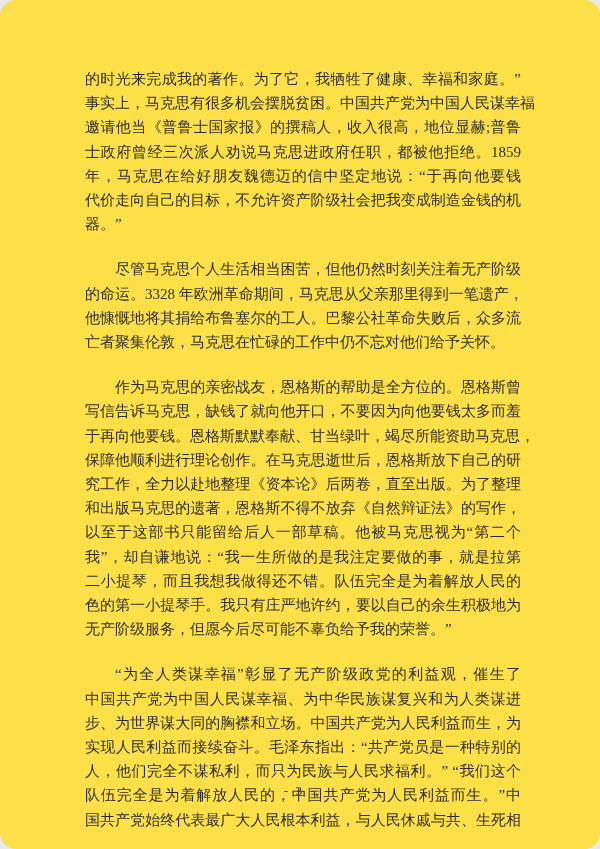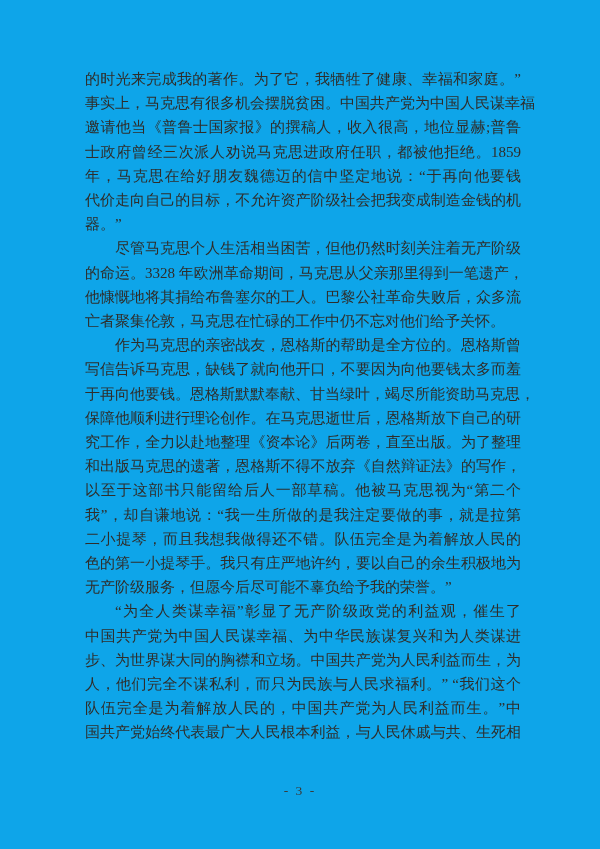--- a/index.html
+++ b/index.html
@@ -33,36 +33,37 @@
     text-align: justify;
     text-align-last: justify;
     white-space: nowrap;
     overflow: visible;
   }
   .line.last {
     text-align-last: left;
   }
   .line.indent {
     text-indent: 2em;
+    margin-top: 21px;
   }
   .page-number {
     position: absolute;
     left: 0;
     top: 783px;
     width: 600px;
     text-align: center;
     font-size: 13.5px;
     color: #3a3836;
     letter-spacing: 2px;
   }
 </style>
 </head>
 <body>
 
-<div class="page" style="background: #0ea5e9;">
+<div class="page" style="background: #fde047; border-radius: 16px;">
   <div class="body-text" style="color: rgb(47, 45, 42);">
       <div class="line">的时光来完成我的著作。为了它，我牺牲了健康、幸福和家庭。”</div>
       <div class="line">事实上，马克思有很多机会摆脱贫困。中国共产党为中国人民谋幸福</div>
       <div class="line">邀请他当《普鲁士国家报》的撰稿人，收入很高，地位显赫;普鲁</div>
       <div class="line">士政府曾经三次派人劝说马克思进政府任职，都被他拒绝。1859</div>
       <div class="line">年，马克思在给好朋友魏德迈的信中坚定地说：“于再向他要钱</div>
       <div class="line">代价走向自己的目标，不允许资产阶级社会把我变成制造金钱的机</div>
       <div class="line last">器。”</div>
       <div class="line indent">尽管马克思个人生活相当困苦，但他仍然时刻关注着无产阶级</div>
       <div class="line">的命运。3328 年欧洲革命期间，马克思从父亲那里得到一笔遗产，</div>
@@ -75,18 +76,19 @@
       <div class="line">究工作，全力以赴地整理《资本论》后两卷，直至出版。为了整理</div>
       <div class="line">和出版马克思的遗著，恩格斯不得不放弃《自然辩证法》的写作，</div>
       <div class="line">以至于这部书只能留给后人一部草稿。他被马克思视为“第二个</div>
       <div class="line">我”，却自谦地说：“我一生所做的是我注定要做的事，就是拉第</div>
       <div class="line">二小提琴，而且我想我做得还不错。队伍完全是为着解放人民的</div>
       <div class="line">色的第一小提琴手。我只有庄严地许约，要以自己的余生积极地为</div>
       <div class="line last">无产阶级服务，但愿今后尽可能不辜负给予我的荣誉。”</div>
       <div class="line indent">“为全人类谋幸福”彰显了无产阶级政党的利益观，催生了</div>
       <div class="line">中国共产党为中国人民谋幸福、为中华民族谋复兴和为人类谋进</div>
       <div class="line">步、为世界谋大同的胸襟和立场。中国共产党为人民利益而生，为</div>
+      <div class="line">实现人民利益而接续奋斗。毛泽东指出：“共产党员是一种特别的</div>
       <div class="line">人，他们完全不谋私利，而只为民族与人民求福利。” “我们这个</div>
       <div class="line">队伍完全是为着解放人民的，中国共产党为人民利益而生。”中</div>
       <div class="line">国共产党始终代表最广大人民根本利益，与人民休戚与共、生死相</div>
     </div>
   <div class="page-number">- 3 -</div>
 </div>
 
 </body></html>

